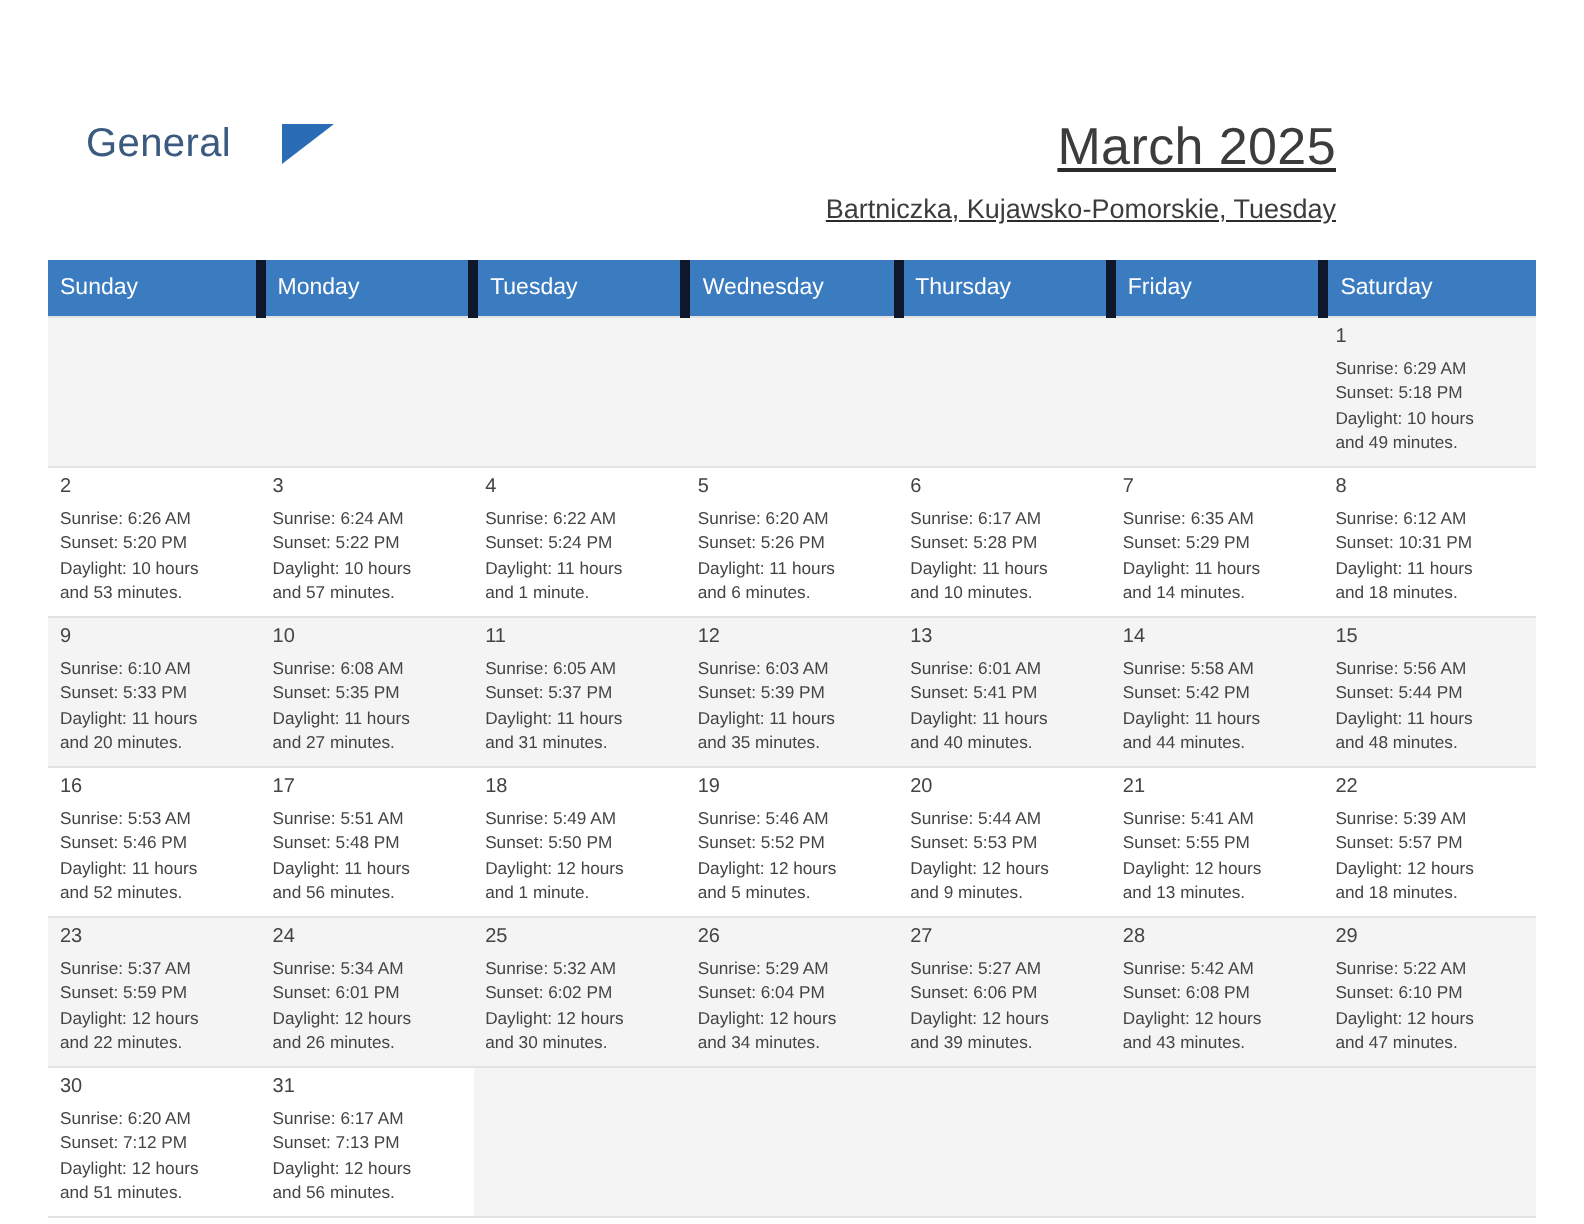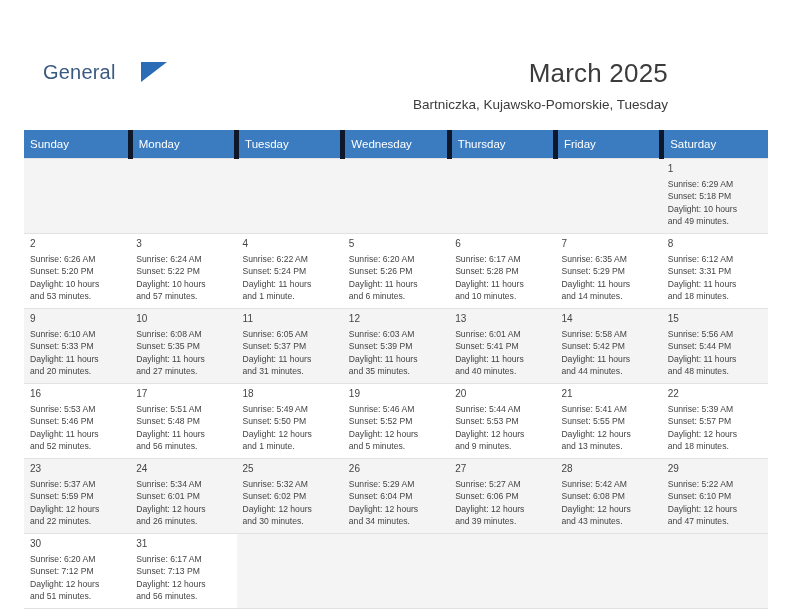--- a/index.html
+++ b/index.html
@@ -53,20 +53,21 @@
     right: -4px;
     top: 6px;
     width: 0;
     height: 0;
     border-left: 26px solid #2b6cb6;
     border-bottom: 20px solid transparent;
   }
   .title-block {
     text-align: right;
     padding-top: 2px;
+    text-decoration: underline;
   }
   .month-title {
     font-size: 26px;
     color: #3c3c3c;
     font-weight: normal;
     letter-spacing: 0.2px;
   }
   .location {
     font-size: 13.5px;
     color: #3c3c3c;
@@ -212,21 +213,21 @@
             <div>Sunrise: 6:35 AM</div>
             <div>Sunset: 5:29 PM</div>
             <div>Daylight: 11 hours</div>
             <div>and 14 minutes.</div>
           </div>
         </td>
         <td>
           <span class="daynum">8</span>
           <div class="info">
             <div>Sunrise: 6:12 AM</div>
-            <div>Sunset: 3:31 PM</div>
+            <div>Sunset: 10:31 PM</div>
             <div>Daylight: 11 hours</div>
             <div>and 18 minutes.</div>
           </div>
         </td>
       </tr>
 
       <tr class="shade">
         <td>
           <span class="daynum">9</span>
           <div class="info">

